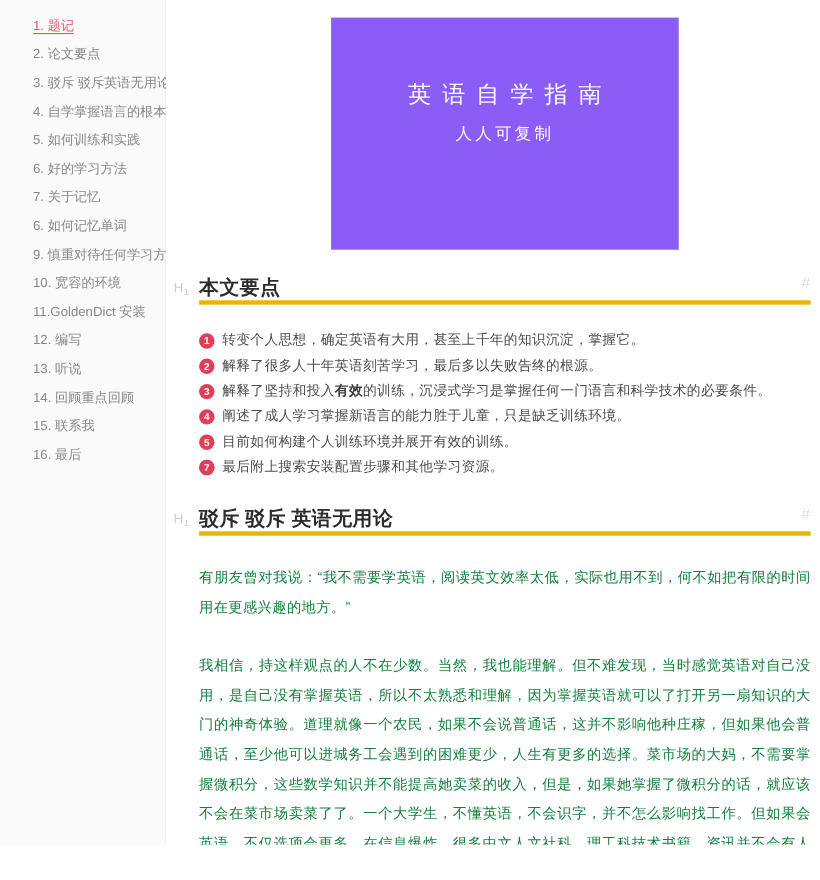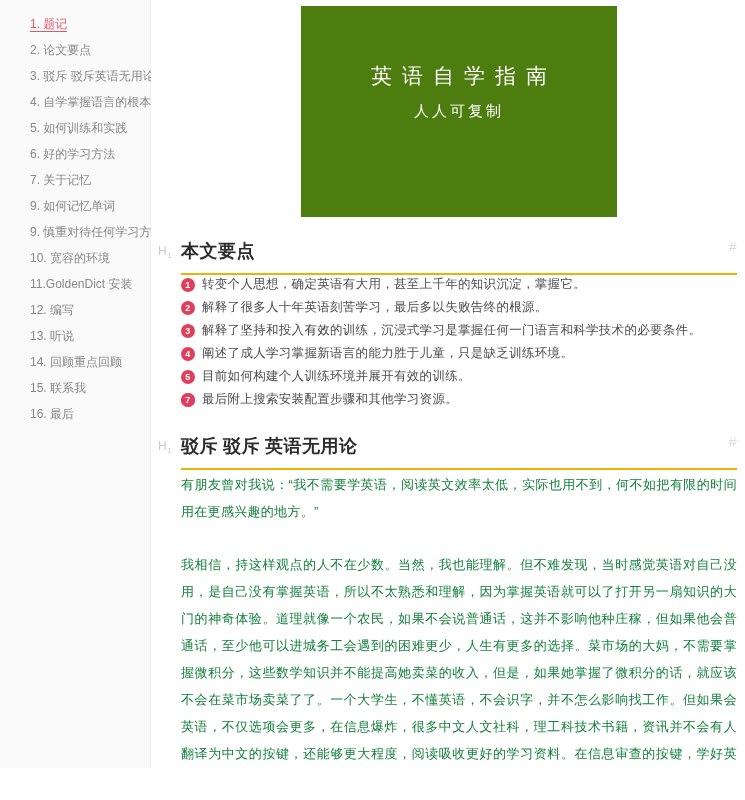--- a/index.html
+++ b/index.html
@@ -26,37 +26,37 @@
     border-bottom: 1px solid #e2556a;
   }
 
   
   .content {
     flex: 1; height: 100%; background: #fff;
     padding: 0 8px 0 30px; overflow: hidden;
   }
 
   .banner {
-    width: 316px; height: 211px; margin: 6px auto;
-    background: #4d7c0f; color: #fff;
+    width: 316px; height: 211px; margin: 16px auto;
+    background: #8b5cf6; color: #fff;
     display: flex; flex-direction: column; align-items: center; justify-content: center;
     padding-bottom: 40px;
   }
   .banner-title {
     font-size: 21px; font-weight: 400; letter-spacing: 10px;
     text-indent: 10px; color: #fdfdfd;
   }
   .banner-subtitle {
     font-size: 15px; letter-spacing: 3px; margin-top: 12px; color: #fdfdfd;
   }
 
   .heading {
     position: relative;
-    margin-top: 22px; padding-bottom: 10px; margin-bottom: 1px;
-    border-bottom: 2px solid #eab308;
+    margin-top: 22px; margin-bottom: 24px;
+    border-bottom: 4px solid #eab308;
     font-family: "Liberation Serif", "DejaVu Serif", serif;
     font-size: 18px; font-weight: 700; color: #2c2c2c;
     letter-spacing: 0.5px;
   }
   .heading .hmark {
     position: absolute; left: -23px; top: 5px;
     font-family: "Liberation Sans", sans-serif;
     font-size: 12px; font-weight: 400; color: #ccc;
   }
   .heading .hmark sub { font-size: 8px; }
@@ -70,21 +70,21 @@
     position: relative; padding-left: 21px;
     font-size: 12.5px; line-height: 17px; margin-bottom: 6px;
     color: #4c4c4c; letter-spacing: 0.3px;
   }
   .num-circle {
     position: absolute; left: 0; top: 1.5px;
     width: 14px; height: 14px; border-radius: 50%;
     background: #e13e5c; color: #fff;
     font-size: 9px; font-weight: 700; line-height: 14px; text-align: center;
   }
-  .bold { font-weight: 400; color: #3d3d3d; }
+  .bold { font-weight: 700; color: #3d3d3d; }
 
   .heading.second { margin-top: 26px; }
 
   .para {
     font-size: 13px; line-height: 27px; color: #15803d;
     text-align: justify; margin-bottom: 26px; letter-spacing: 0.3px;
   }
 </style>
 </head>
 <body>
@@ -93,21 +93,21 @@
 
   <aside class="sidebar">
     <ul class="toc">
         <li><a class="toc-link active">1. 题记</a></li>
         <li><a class="toc-link">2. 论文要点</a></li>
         <li><a class="toc-link">3. 驳斥 驳斥英语无用论</a></li>
         <li><a class="toc-link">4. 自学掌握语言的根本方法</a></li>
         <li><a class="toc-link">5. 如何训练和实践</a></li>
         <li><a class="toc-link">6. 好的学习方法</a></li>
         <li><a class="toc-link">7. 关于记忆</a></li>
-        <li><a class="toc-link">9. 如何记忆单词</a></li>
+        <li><a class="toc-link">6. 如何记忆单词</a></li>
         <li><a class="toc-link">9. 慎重对待任何学习方法</a></li>
         <li><a class="toc-link">10. 宽容的环境</a></li>
         <li><a class="toc-link">11.GoldenDict 安装</a></li>
         <li><a class="toc-link">12. 编写</a></li>
         <li><a class="toc-link">13. 听说</a></li>
         <li><a class="toc-link">14. 回顾重点回顾</a></li>
         <li><a class="toc-link">15. 联系我</a></li>
         <li><a class="toc-link">16. 最后</a></li>
       </ul>
   </aside>

